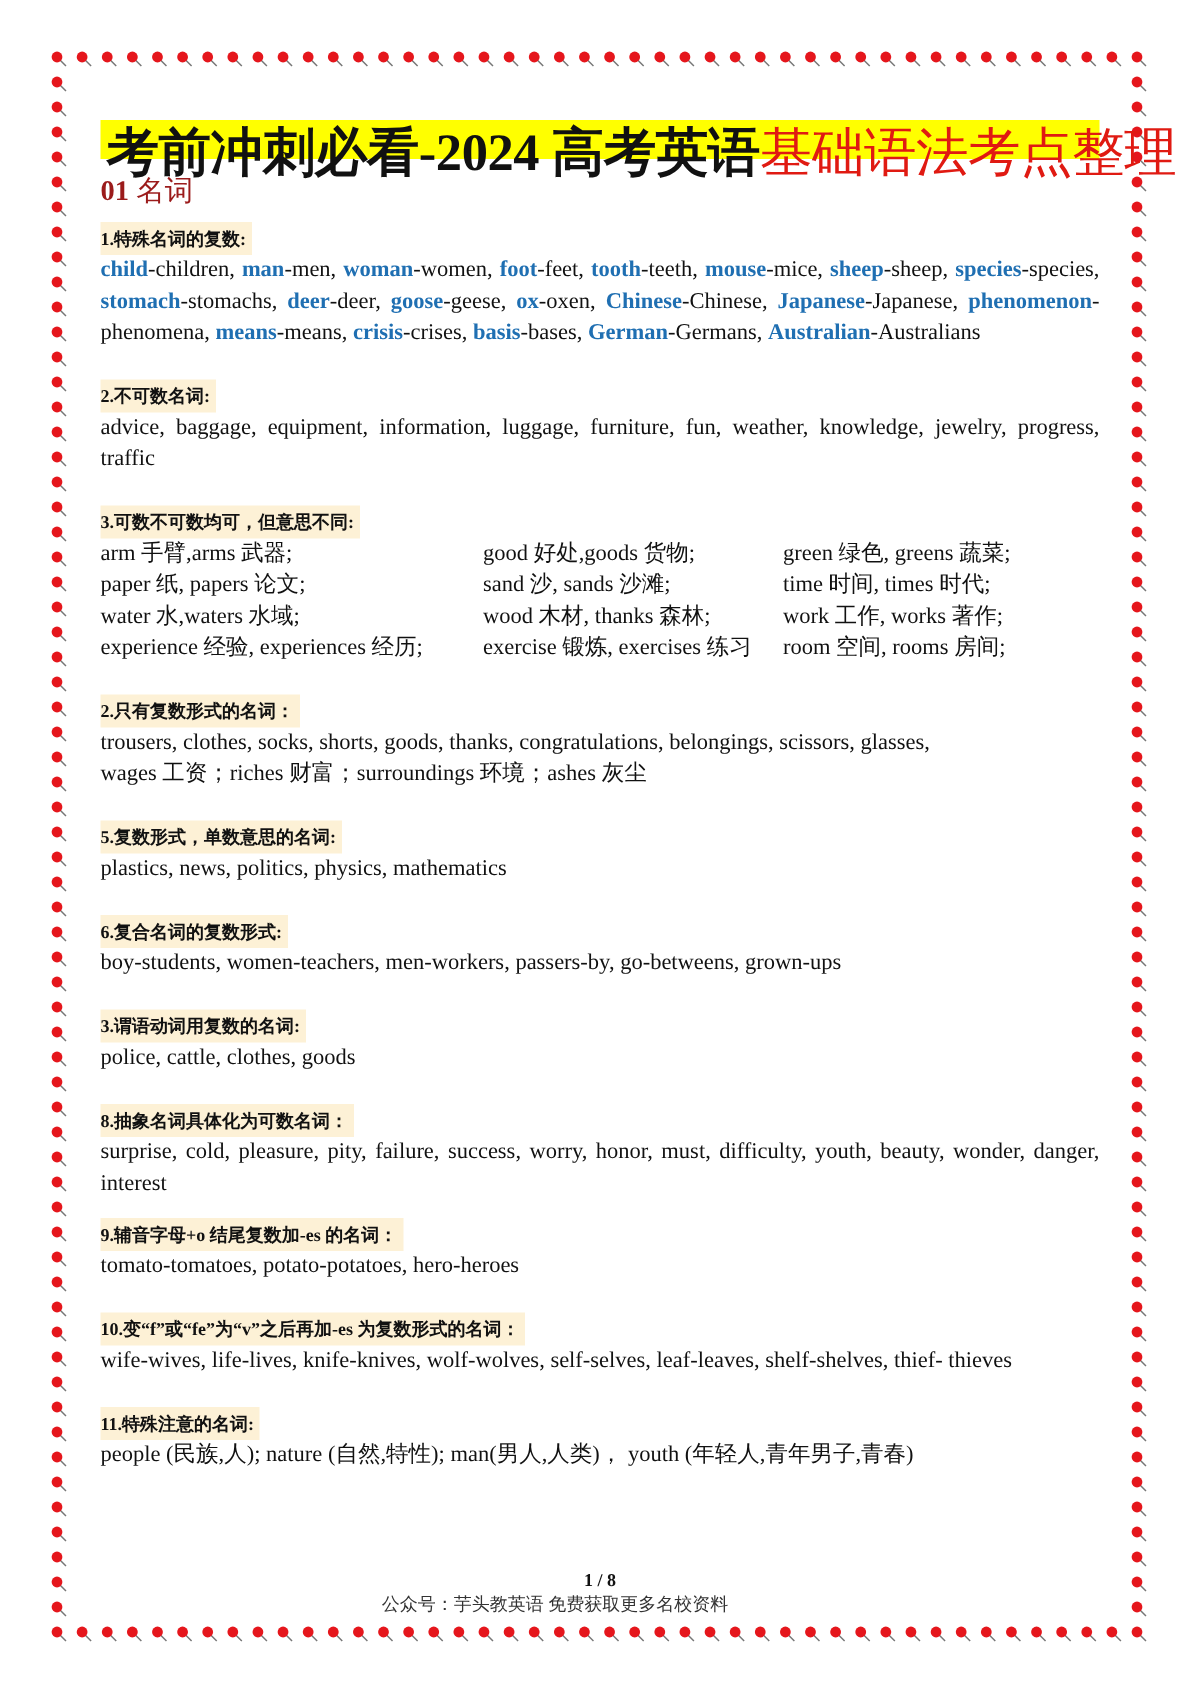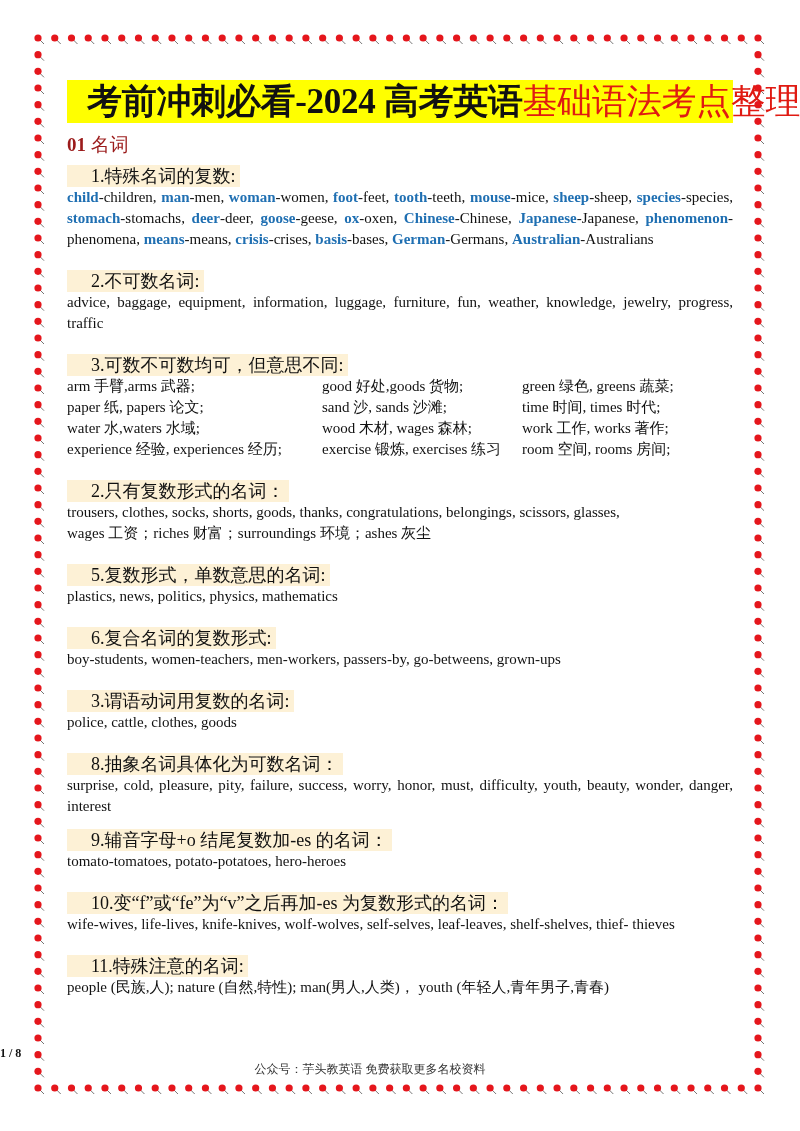--- a/index.html
+++ b/index.html
@@ -1,31 +1,31 @@
 <!DOCTYPE html>
 <html><head>
 <meta charset="utf-8">
 <style>
   html, body { margin: 0; padding: 0; background: #ffffff; }
   body { width: 800px; height: 1131px; position: relative; overflow: hidden;
          font-family: "Liberation Serif", "DejaVu Serif", serif; color: #111; }
   .pin-border { position: absolute; left: 0; top: 0; width: 800px; height: 1131px; pointer-events: none; }
   .page { position: absolute; left: 67px; top: 80px; width: 666px; }
-  .title-bar { background: #ffff00; height: 43px; line-height: 43px; font-size: 35px; font-weight: bold;
-               white-space: nowrap; padding-left: 20px; letter-spacing: -0.3px; }
+  .title-bar { background: #ffff00; height: 26px; line-height: 43px; font-size: 35px; font-weight: bold;
+               white-space: nowrap; padding-left: 4px; letter-spacing: -0.3px; }
   .title-black { color: #111; }
   .title-red { color: #e01a12; font-weight: normal; }
   .sec-heading { color: #9b1b1b; font-size: 19px; font-weight: bold; margin-top: 10px; line-height: 24px; }
   .sec-heading .cn { font-weight: normal; }
   .item { margin-top: 12px; }
-  .item-head { display: inline-block; background: #fdf1d6; font-size: 18px; font-weight: normal; line-height: 22px; padding-right: 4px; padding-left: 24px; }
+  .item-head { display: inline-block; background: #fdf1d6; font-size: 12px; font-weight: bold; line-height: 22px; padding-right: 4px; }
   .item-body { font-size: 15px; line-height: 21px; text-align: justify; }
   .kw { color: #1f6fb2; font-weight: bold; }
   .grid3 { display: grid; grid-template-columns: 255px 200px 211px; font-size: 15px; line-height: 21px; }
-  .footer-page { position: absolute; left: 0; width: 800px; top: 1046px; text-align: left; font-size: 12px; font-weight: bold; }
+  .footer-page { position: absolute; left: 0; width: 800px; top: 1046px; text-align: center; font-size: 12px; font-weight: bold; }
   .footer-note { position: absolute; left: 0; width: 740px; top: 1061px; text-align: center; font-size: 12px; color: #333; }
 </style>
 </head>
 <body>
 
 <svg class="pin-border" id="pins" xmlns="http://www.w3.org/2000/svg" width="800" height="1131">
     <g>
       <line x1="38" y1="38" x2="44" y2="44" stroke="#777" stroke-width="1"></line>
       <circle cx="38" cy="38" r="3.6" fill="#e5161c"></circle>
     </g>
@@ -898,21 +898,21 @@
   <div class="item" style="margin-top:20px">
     <div class="item-head">3.可数不可数均可，但意思不同:</div>
     <div class="grid3">
       <span>arm 手臂,arms 武器;</span>
       <span>good 好处,goods 货物;</span>
       <span>green 绿色, greens 蔬菜;</span>
       <span>paper 纸, papers 论文;</span>
       <span>sand 沙, sands 沙滩;</span>
       <span>time 时间, times 时代;</span>
       <span>water 水,waters 水域;</span>
-      <span>wood 木材, wages 森林;</span>
+      <span>wood 木材, thanks 森林;</span>
       <span>work 工作, works 著作;</span>
       <span>experience 经验, experiences 经历;</span>
       <span>exercise 锻炼, exercises 练习</span>
       <span>room 空间, rooms 房间;</span>
     </div>
   </div>
 
   <div class="item" style="margin-top:20px">
     <div class="item-head">2.只有复数形式的名词：</div>
     <div class="item-body">trousers, clothes, socks, shorts, goods, thanks, congratulations, belongings, scissors, glasses,</div>

